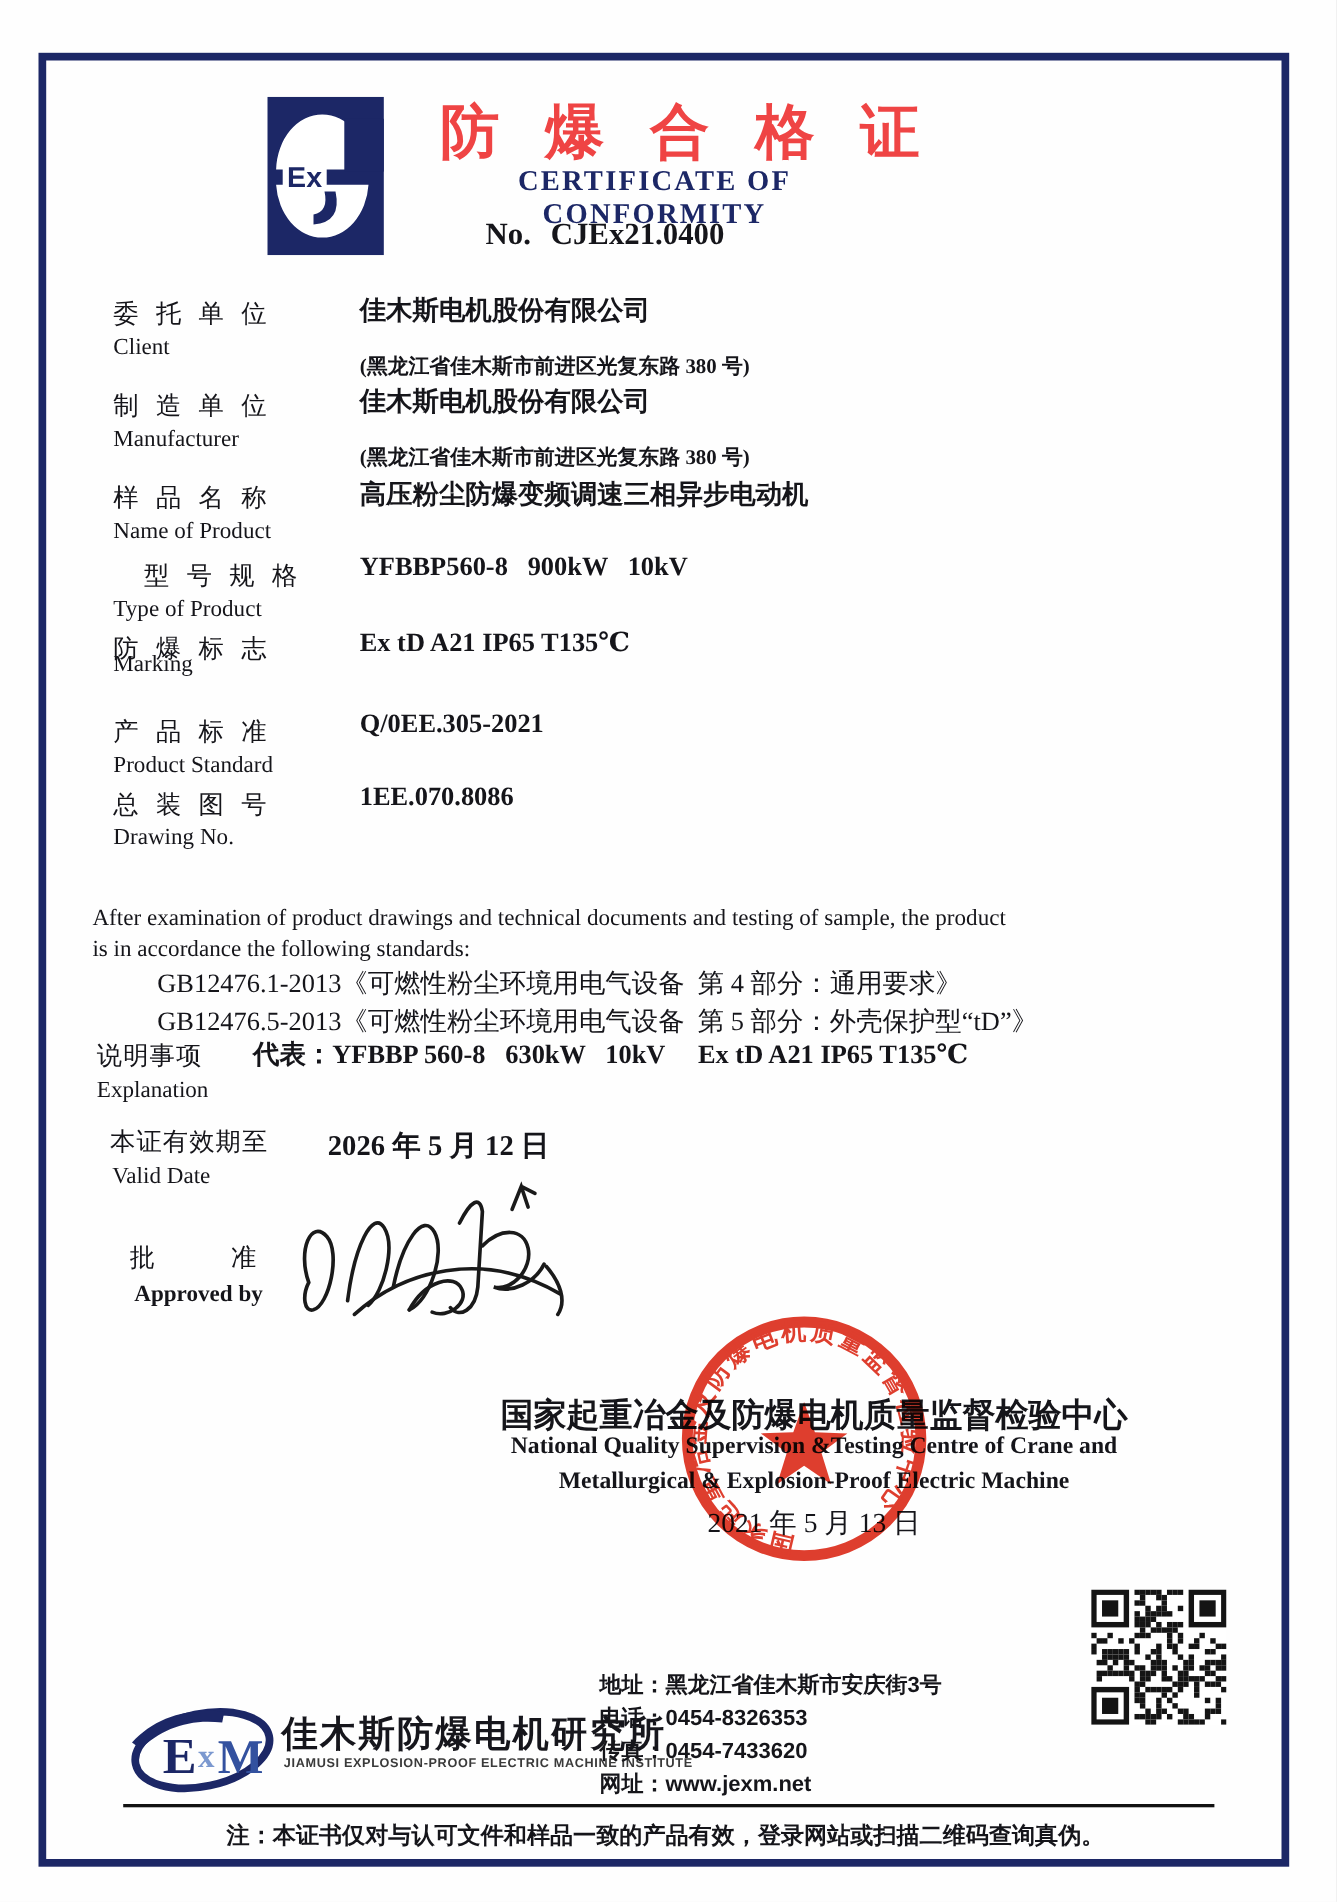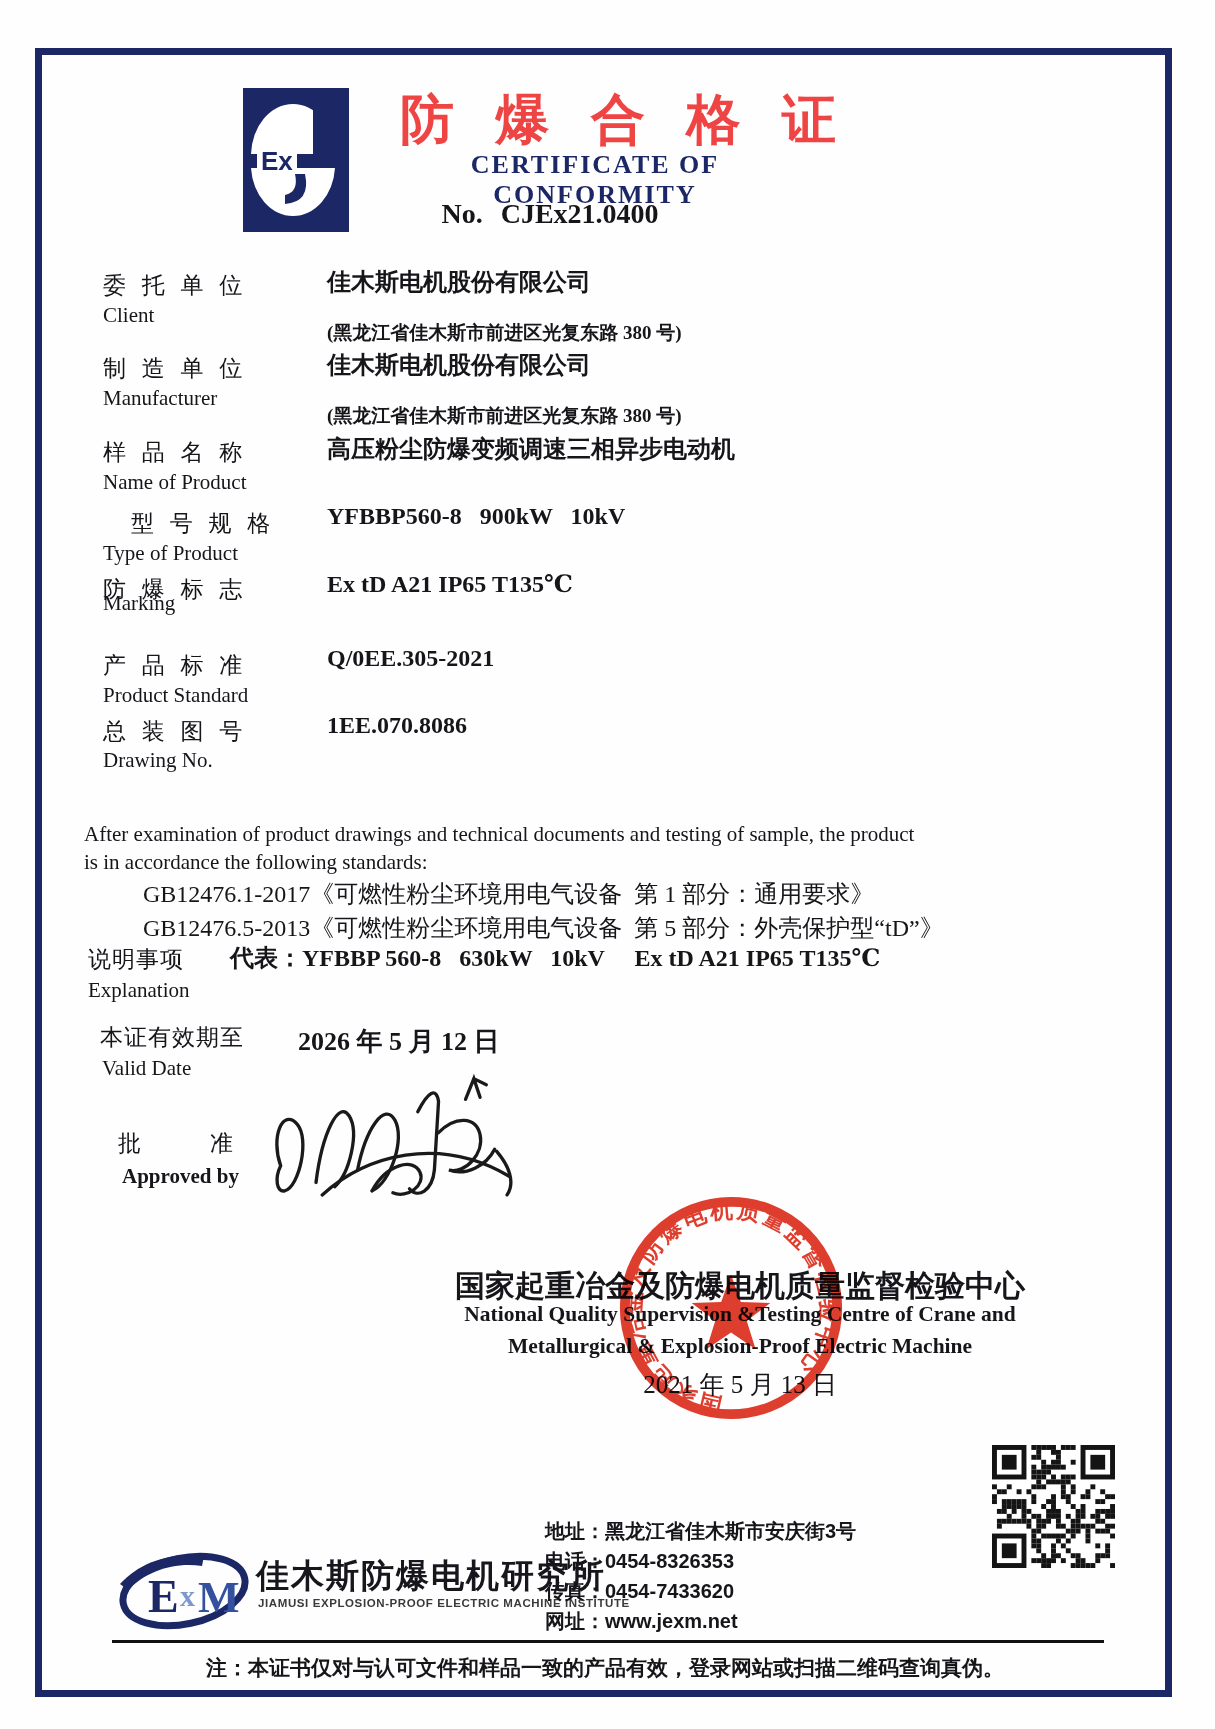--- a/index.html
+++ b/index.html
@@ -74,21 +74,21 @@
   <div class="abs lbl-cn" style="left:103px;top:650px;">产 品 标 准</div>
   <div class="abs lbl-en" style="left:103px;top:683px;">Product Standard</div>
   <div class="abs val" style="left:327px;top:645px;">Q/0EE.305-2021</div>
 
   <div class="abs lbl-cn" style="left:103px;top:716px;">总 装 图 号</div>
   <div class="abs lbl-en" style="left:103px;top:748px;">Drawing No.</div>
   <div class="abs val" style="left:327px;top:712px;">1EE.070.8086</div>
 
   <div class="abs stmt-en" style="left:84px;top:822px;">After examination of product drawings and technical documents and testing of sample, the product</div>
   <div class="abs stmt-en" style="left:84px;top:850px;">is in accordance the following standards:</div>
-  <div class="abs std" style="left:143px;top:878px;">GB12476.1-2017《可燃性粉尘环境用电气设备  第 1 部分：通用要求》</div>
+  <div class="abs std" style="left:143px;top:878px;">GB12476.1-2013《可燃性粉尘环境用电气设备  第 4 部分：通用要求》</div>
   <div class="abs std" style="left:143px;top:912px;">GB12476.5-2013《可燃性粉尘环境用电气设备  第 5 部分：外壳保护型“tD”》</div>
 
   <div class="abs lbl-cn" style="left:88px;top:944px;letter-spacing:1px;">说明事项</div>
   <div class="abs val" style="left:230px;top:942px;">代表：YFBBP 560-8   630kW   10kV     Ex tD A21 IP65 T135℃</div>
   <div class="abs lbl-en" style="left:88px;top:978px;">Explanation</div>
 
   <div class="abs lbl-cn" style="left:100px;top:1022px;letter-spacing:1px;">本证有效期至</div>
   <div class="abs lbl-en" style="left:102px;top:1056px;">Valid Date</div>
   <div class="abs val" style="left:298px;top:1024px;font-weight:600;font-size:26px;">2026 年 5 月 12 日</div>
 

